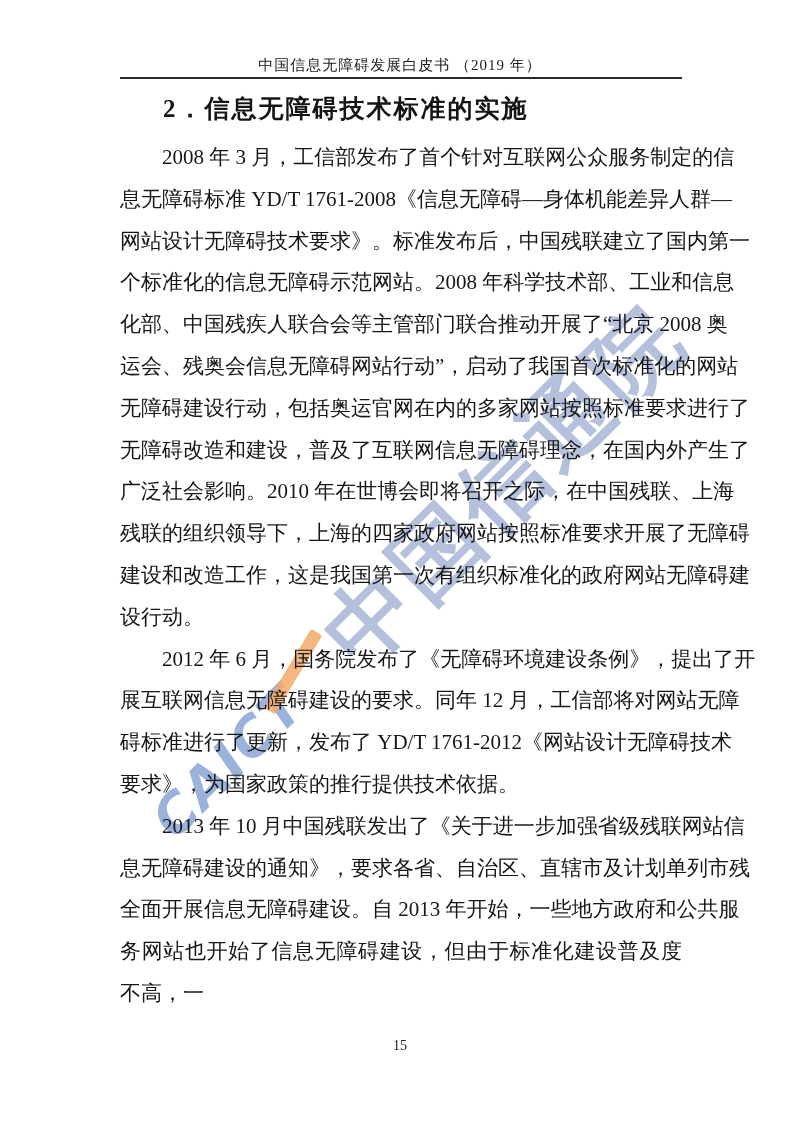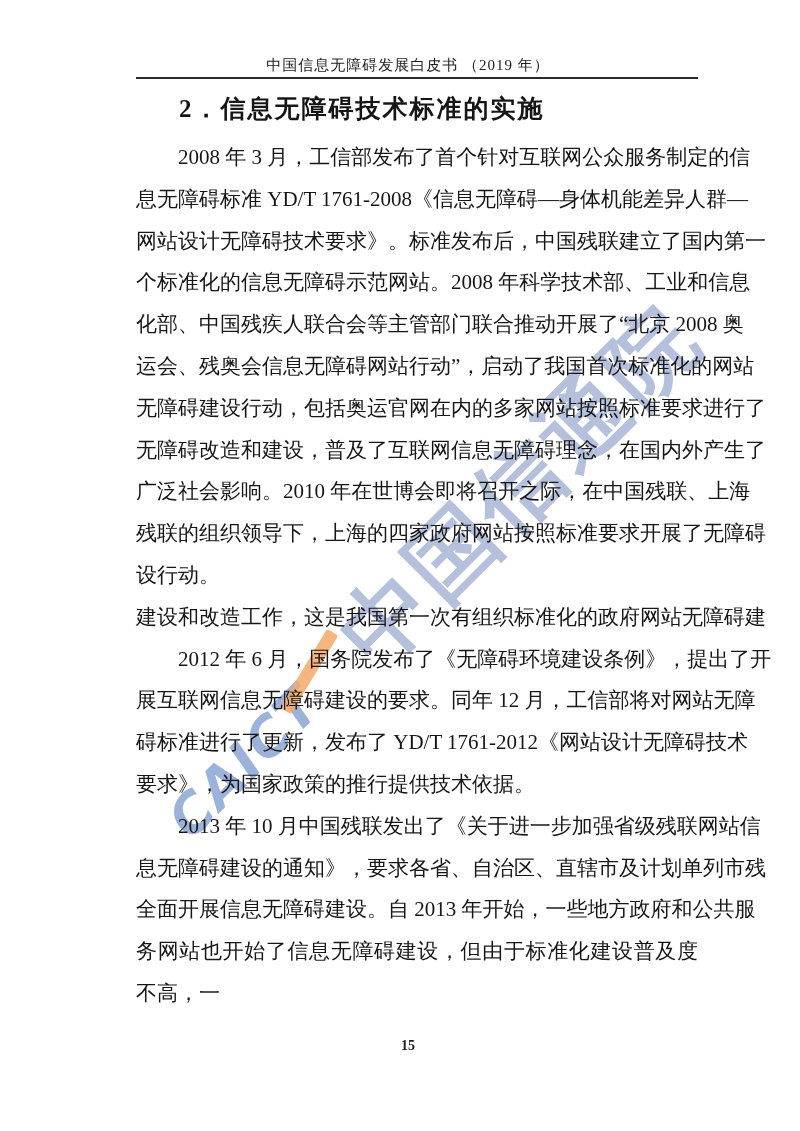--- a/index.html
+++ b/index.html
@@ -4,21 +4,21 @@
 <style>
   html, body { margin: 0; padding: 0; }
   body {
     width: 800px; height: 1131px;
     background: #ffffff;
     position: relative;
     overflow: hidden;
     font-family: "Liberation Serif", "DejaVu Serif", serif;
     color: #1a1a1a;
   }
-  .page { position: absolute; inset: 0; margin-left: 16px; }
+  .page { position: absolute; inset: 0; }
 
   
   .running-head {
     position: absolute; top: 56px; left: 0; right: 0;
     text-align: center;
     font-size: 15px;
     letter-spacing: 1px;
     color: #1b1b1b;
   }
   .head-rule {
@@ -86,21 +86,20 @@
     color: rgba(118, 140, 192, 0.55);
   }
 
   
   .page-number {
     position: absolute; top: 1038px; left: 0; right: 0;
     text-align: center;
     font-size: 14px;
     color: #222;
     z-index: 2;
-    font-weight: bold;
   }
 </style>
 </head>
 <body>
 
 <div class="page">
 
   <div class="running-head">中国信息无障碍发展白皮书 （2019 年）</div>
 
   <div class="head-rule"></div>
@@ -117,22 +116,22 @@
       <div class="line first">2008 年 3 月，工信部发布了首个针对互联网公众服务制定的信</div>
       <div class="line">息无障碍标准 YD/T 1761-2008《信息无障碍—身体机能差异人群—</div>
       <div class="line">网站设计无障碍技术要求》。标准发布后，中国残联建立了国内第一</div>
       <div class="line">个标准化的信息无障碍示范网站。2008 年科学技术部、工业和信息</div>
       <div class="line">化部、中国残疾人联合会等主管部门联合推动开展了“北京 2008 奥</div>
       <div class="line">运会、残奥会信息无障碍网站行动”，启动了我国首次标准化的网站</div>
       <div class="line">无障碍建设行动，包括奥运官网在内的多家网站按照标准要求进行了</div>
       <div class="line">无障碍改造和建设，普及了互联网信息无障碍理念，在国内外产生了</div>
       <div class="line">广泛社会影响。2010 年在世博会即将召开之际，在中国残联、上海</div>
       <div class="line">残联的组织领导下，上海的四家政府网站按照标准要求开展了无障碍</div>
+      <div class="line">建设和改造工作，这是我国第一次有组织标准化的政府网站无障碍建</div>
       <div class="line last">设行动。</div>
-      <div class="line">建设和改造工作，这是我国第一次有组织标准化的政府网站无障碍建</div>
       <div class="line first">2012 年 6 月，国务院发布了《无障碍环境建设条例》，提出了开</div>
       <div class="line">展互联网信息无障碍建设的要求。同年 12 月，工信部将对网站无障</div>
       <div class="line">碍标准进行了更新，发布了 YD/T 1761-2012《网站设计无障碍技术</div>
       <div class="line last">要求》，为国家政策的推行提供技术依据。</div>
       <div class="line first">2013 年 10 月中国残联发出了《关于进一步加强省级残联网站信</div>
       <div class="line">息无障碍建设的通知》，要求各省、自治区、直辖市及计划单列市残</div>
       <div class="line">全面开展信息无障碍建设。自 2013 年开始，一些地方政府和公共服</div>
       <div class="line last">务网站也开始了信息无障碍建设，但由于标准化建设普及度不高，一</div>
     </div>
 

